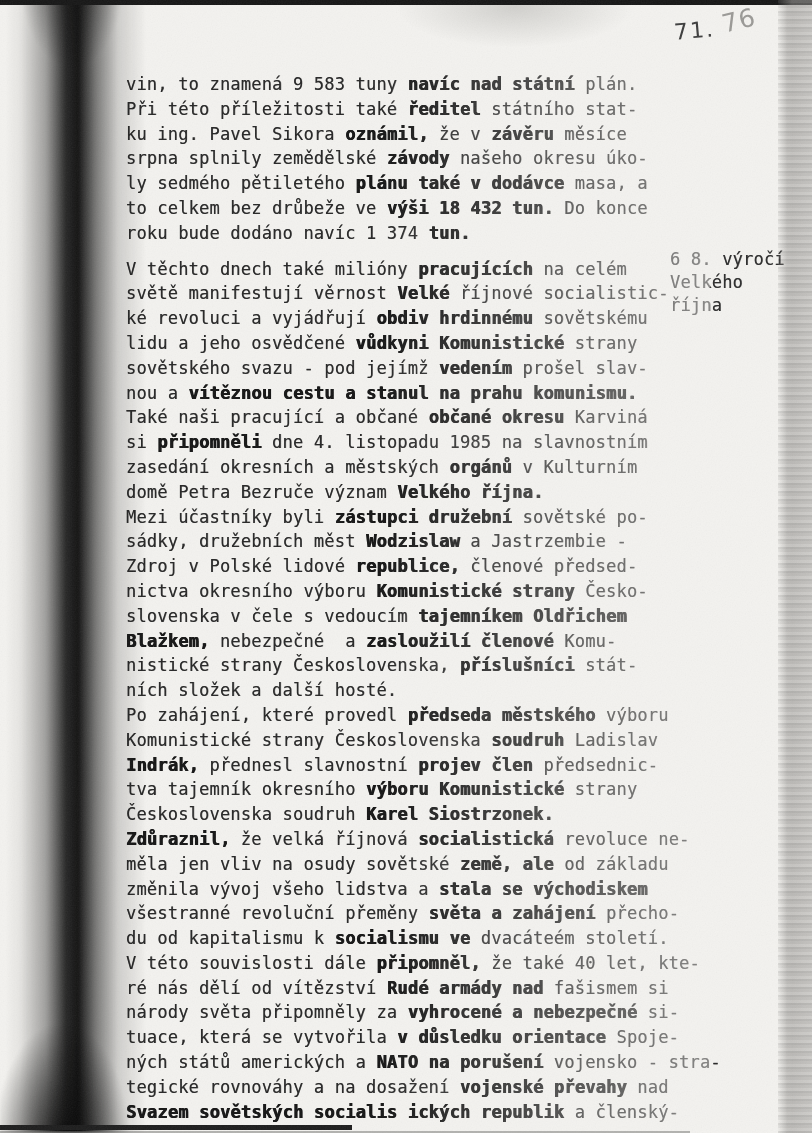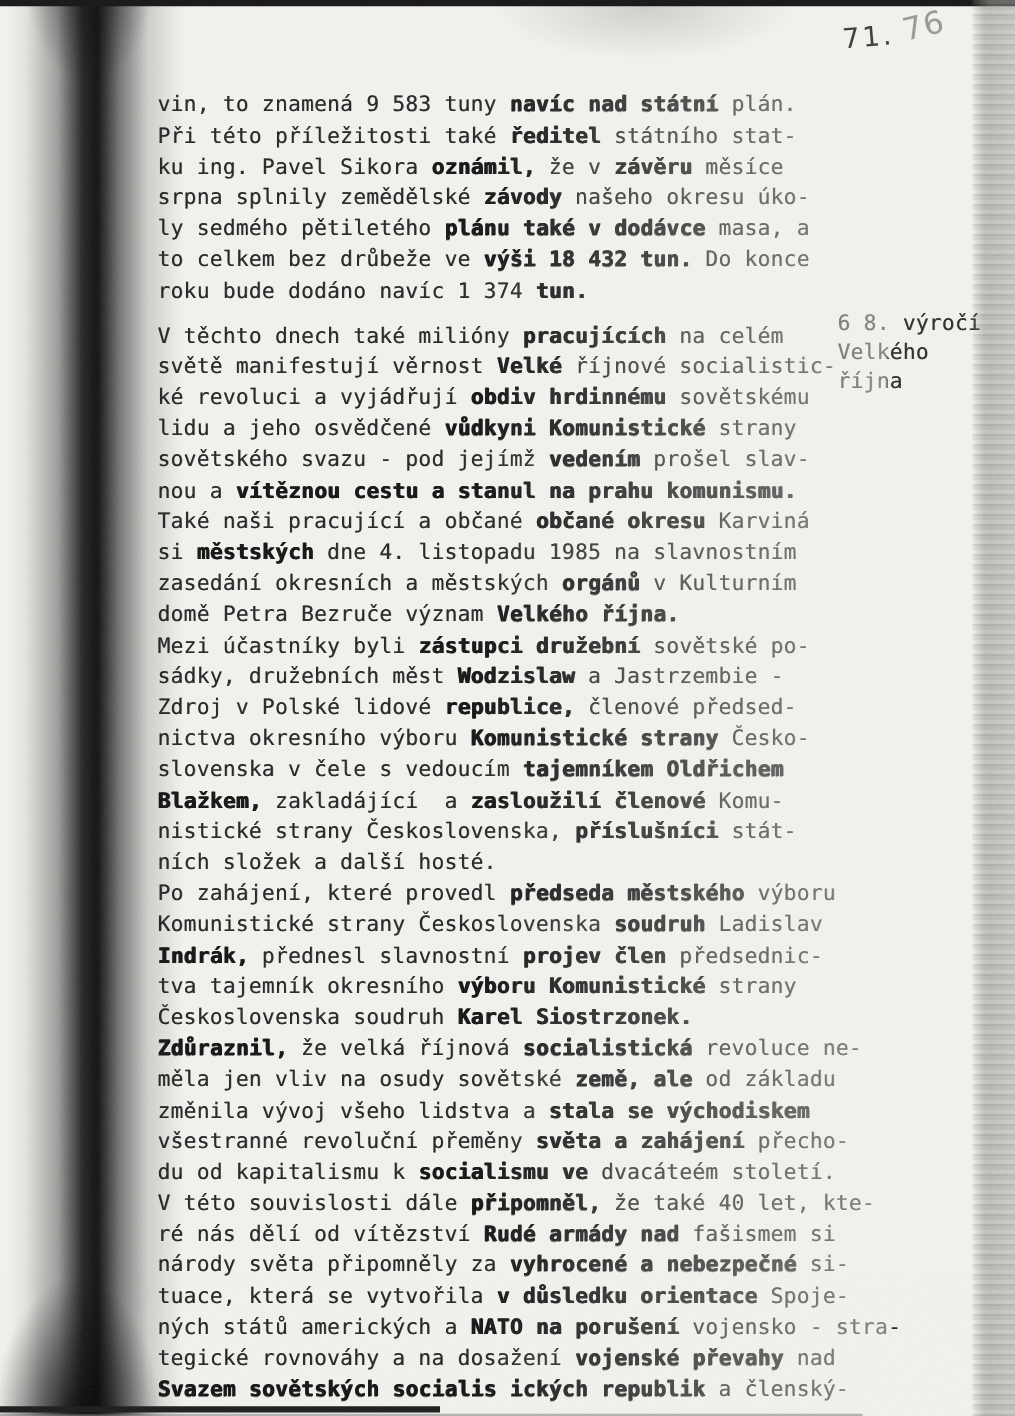--- a/index.html
+++ b/index.html
@@ -86,29 +86,29 @@
         <div class="line"><span>roku bude dodáno navíc 1 374 </span><span class="b">tun.</span></div>
       </div>
       <div class="para">
         <div class="line"><span>V těchto dnech také milióny </span><span class="b">pracujících</span><span> na celém</span></div>
         <div class="line"><span>světě manifestují věrnost </span><span class="b">Velké</span><span> říjnové socialistic-</span></div>
         <div class="line"><span>ké revoluci a vyjádřují </span><span class="b">obdiv hrdinnému</span><span> sovětskému</span></div>
         <div class="line"><span>lidu a jeho osvědčené </span><span class="b">vůdkyni Komunistické</span><span> strany</span></div>
         <div class="line"><span>sovětského svazu - pod jejímž </span><span class="b">vedením</span><span> prošel slav-</span></div>
         <div class="line"><span>nou a </span><span class="b">vítěznou cestu a stanul na prahu komunismu.</span></div>
         <div class="line"><span>Také naši pracující a občané </span><span class="b">občané okresu</span><span> Karviná</span></div>
-        <div class="line"><span>si </span><span class="b">městských</span><span> dne 4. listopadu 1985 na slavnostním</span></div>
+        <div class="line"><span>si </span><span class="b">připomněli</span><span> dne 4. listopadu 1985 na slavnostním</span></div>
         <div class="line"><span>zasedání okresních a městských </span><span class="b">orgánů</span><span> v Kulturním</span></div>
         <div class="line"><span>domě Petra Bezruče význam </span><span class="b">Velkého října.</span></div>
         <div class="line"><span>Mezi účastníky byli </span><span class="b">zástupci družební</span><span> sovětské po-</span></div>
         <div class="line"><span>sádky, družebních měst </span><span class="b">Wodzislaw</span><span> a Jastrzembie -</span></div>
         <div class="line"><span>Zdroj v Polské lidové </span><span class="b">republice,</span><span> členové předsed-</span></div>
         <div class="line"><span>nictva okresního výboru </span><span class="b">Komunistické strany</span><span> Česko-</span></div>
         <div class="line"><span>slovenska v čele s vedoucím </span><span class="b">tajemníkem Oldřichem</span></div>
-        <div class="line"><span class="b">Blažkem,</span><span> zakladájící  a </span><span class="b">zasloužilí členové</span><span> Komu-</span></div>
+        <div class="line"><span class="b">Blažkem,</span><span> nebezpečné  a </span><span class="b">zasloužilí členové</span><span> Komu-</span></div>
         <div class="line"><span>nistické strany Československa, </span><span class="b">příslušníci</span><span> stát-</span></div>
         <div class="line"><span>ních složek a další hosté.</span></div>
         <div class="line"><span>Po zahájení, které provedl </span><span class="b">předseda městského</span><span> výboru</span></div>
         <div class="line"><span>Komunistické strany Československa </span><span class="b">soudruh</span><span> Ladislav</span></div>
         <div class="line"><span class="b">Indrák,</span><span> přednesl slavnostní </span><span class="b">projev člen</span><span> předsednic-</span></div>
         <div class="line"><span>tva tajemník okresního </span><span class="b">výboru Komunistické</span><span> strany</span></div>
         <div class="line"><span>Československa soudruh </span><span class="b">Karel Siostrzonek.</span></div>
         <div class="line"><span class="b">Zdůraznil,</span><span> že velká říjnová </span><span class="b">socialistická</span><span> revoluce ne-</span></div>
         <div class="line"><span>měla jen vliv na osudy sovětské </span><span class="b">země, ale</span><span> od základu</span></div>
         <div class="line"><span>změnila vývoj všeho lidstva a </span><span class="b">stala se východiskem</span></div>

